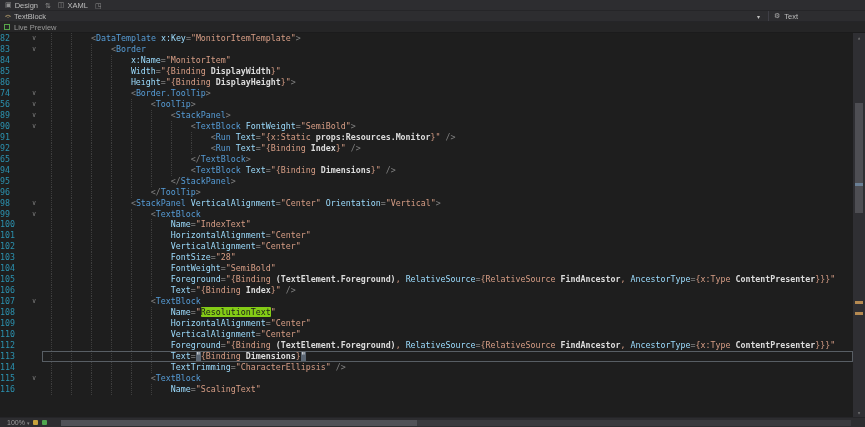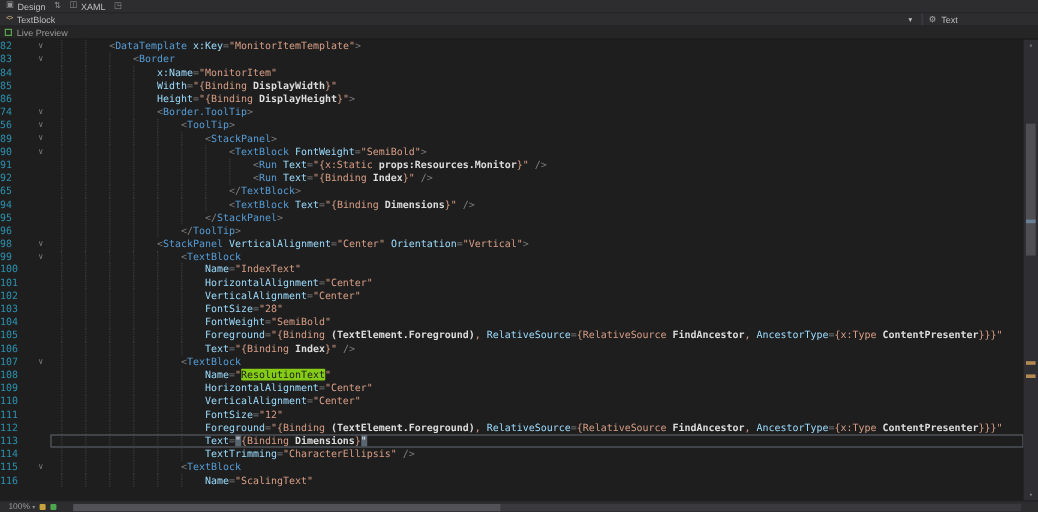--- a/index.html
+++ b/index.html
@@ -113,21 +113,20 @@
         <div class="row"><span class="ln">101</span><span class="fold"></span><span class="code"><span class="ig"></span><span class="ig"></span><span class="ig"></span><span class="ig"></span><span class="ig"></span><span class="ig"></span><span class="tk-a">HorizontalAlignment</span><span class="tk-d">=</span><span class="tk-s">"</span><span class="tk-s">Center</span><span class="tk-s">"</span></span></div>
         <div class="row"><span class="ln">102</span><span class="fold"></span><span class="code"><span class="ig"></span><span class="ig"></span><span class="ig"></span><span class="ig"></span><span class="ig"></span><span class="ig"></span><span class="tk-a">VerticalAlignment</span><span class="tk-d">=</span><span class="tk-s">"</span><span class="tk-s">Center</span><span class="tk-s">"</span></span></div>
         <div class="row"><span class="ln">103</span><span class="fold"></span><span class="code"><span class="ig"></span><span class="ig"></span><span class="ig"></span><span class="ig"></span><span class="ig"></span><span class="ig"></span><span class="tk-a">FontSize</span><span class="tk-d">=</span><span class="tk-s">"</span><span class="tk-s">28</span><span class="tk-s">"</span></span></div>
         <div class="row"><span class="ln">104</span><span class="fold"></span><span class="code"><span class="ig"></span><span class="ig"></span><span class="ig"></span><span class="ig"></span><span class="ig"></span><span class="ig"></span><span class="tk-a">FontWeight</span><span class="tk-d">=</span><span class="tk-s">"</span><span class="tk-s">SemiBold</span><span class="tk-s">"</span></span></div>
         <div class="row"><span class="ln">105</span><span class="fold"></span><span class="code"><span class="ig"></span><span class="ig"></span><span class="ig"></span><span class="ig"></span><span class="ig"></span><span class="ig"></span><span class="tk-a">Foreground</span><span class="tk-d">=</span><span class="tk-s">"</span><span class="tk-s">{</span><span class="tk-s">Binding</span> <span class="tk-w">(TextElement.Foreground)</span><span class="tk-s">,</span> <span class="tk-a">RelativeSource</span><span class="tk-d">=</span><span class="tk-s">{</span><span class="tk-s">RelativeSource</span> <span class="tk-w">FindAncestor</span><span class="tk-s">,</span> <span class="tk-a">AncestorType</span><span class="tk-d">=</span><span class="tk-s">{</span><span class="tk-s">x:Type</span> <span class="tk-w">ContentPresenter</span><span class="tk-s">}</span><span class="tk-s">}</span><span class="tk-s">}</span><span class="tk-s">"</span></span></div>
         <div class="row"><span class="ln">106</span><span class="fold"></span><span class="code"><span class="ig"></span><span class="ig"></span><span class="ig"></span><span class="ig"></span><span class="ig"></span><span class="ig"></span><span class="tk-a">Text</span><span class="tk-d">=</span><span class="tk-s">"</span><span class="tk-s">{</span><span class="tk-s">Binding</span> <span class="tk-w">Index</span><span class="tk-s">}</span><span class="tk-s">"</span> <span class="tk-d">/&gt;</span></span></div>
         <div class="row"><span class="ln">107</span><span class="fold">∨</span><span class="code"><span class="ig"></span><span class="ig"></span><span class="ig"></span><span class="ig"></span><span class="ig"></span><span class="tk-d">&lt;</span><span class="tk-e">TextBlock</span></span></div>
         <div class="row"><span class="ln">108</span><span class="fold"></span><span class="code"><span class="ig"></span><span class="ig"></span><span class="ig"></span><span class="ig"></span><span class="ig"></span><span class="ig"></span><span class="tk-a">Name</span><span class="tk-d">=</span><span class="tk-s">"</span><span class="tk-mark">ResolutionText</span><span class="tk-s">"</span></span></div>
         <div class="row"><span class="ln">109</span><span class="fold"></span><span class="code"><span class="ig"></span><span class="ig"></span><span class="ig"></span><span class="ig"></span><span class="ig"></span><span class="ig"></span><span class="tk-a">HorizontalAlignment</span><span class="tk-d">=</span><span class="tk-s">"</span><span class="tk-s">Center</span><span class="tk-s">"</span></span></div>
         <div class="row"><span class="ln">110</span><span class="fold"></span><span class="code"><span class="ig"></span><span class="ig"></span><span class="ig"></span><span class="ig"></span><span class="ig"></span><span class="ig"></span><span class="tk-a">VerticalAlignment</span><span class="tk-d">=</span><span class="tk-s">"</span><span class="tk-s">Center</span><span class="tk-s">"</span></span></div>
-        <div class="row"><span class="ln">111</span><span class="fold"></span><span class="code"><span class="ig"></span><span class="ig"></span><span class="ig"></span><span class="ig"></span><span class="ig"></span><span class="ig"></span><span class="tk-a">FontSize</span><span class="tk-d">=</span><span class="tk-s">"</span><span class="tk-s">12</span><span class="tk-s">"</span></span></div>
         <div class="row"><span class="ln">112</span><span class="fold"></span><span class="code"><span class="ig"></span><span class="ig"></span><span class="ig"></span><span class="ig"></span><span class="ig"></span><span class="ig"></span><span class="tk-a">Foreground</span><span class="tk-d">=</span><span class="tk-s">"</span><span class="tk-s">{</span><span class="tk-s">Binding</span> <span class="tk-w">(TextElement.Foreground)</span><span class="tk-s">,</span> <span class="tk-a">RelativeSource</span><span class="tk-d">=</span><span class="tk-s">{</span><span class="tk-s">RelativeSource</span> <span class="tk-w">FindAncestor</span><span class="tk-s">,</span> <span class="tk-a">AncestorType</span><span class="tk-d">=</span><span class="tk-s">{</span><span class="tk-s">x:Type</span> <span class="tk-w">ContentPresenter</span><span class="tk-s">}</span><span class="tk-s">}</span><span class="tk-s">}</span><span class="tk-s">"</span></span></div>
         <div class="row caret"><span class="ln">113</span><span class="fold"></span><span class="code"><span class="ig"></span><span class="ig"></span><span class="ig"></span><span class="ig"></span><span class="ig"></span><span class="ig"></span><span class="tk-a">Text</span><span class="tk-d">=</span><span class="tk-s tk-qh">"</span><span class="tk-s">{</span><span class="tk-s">Binding</span> <span class="tk-w">Dimensions</span><span class="tk-s">}</span><span class="tk-s tk-qh">"</span></span></div>
         <div class="row"><span class="ln">114</span><span class="fold"></span><span class="code"><span class="ig"></span><span class="ig"></span><span class="ig"></span><span class="ig"></span><span class="ig"></span><span class="ig"></span><span class="tk-a">TextTrimming</span><span class="tk-d">=</span><span class="tk-s">"</span><span class="tk-s">CharacterEllipsis</span><span class="tk-s">"</span> <span class="tk-d">/&gt;</span></span></div>
         <div class="row"><span class="ln">115</span><span class="fold">∨</span><span class="code"><span class="ig"></span><span class="ig"></span><span class="ig"></span><span class="ig"></span><span class="ig"></span><span class="tk-d">&lt;</span><span class="tk-e">TextBlock</span></span></div>
         <div class="row"><span class="ln">116</span><span class="fold"></span><span class="code"><span class="ig"></span><span class="ig"></span><span class="ig"></span><span class="ig"></span><span class="ig"></span><span class="ig"></span><span class="tk-a">Name</span><span class="tk-d">=</span><span class="tk-s">"</span><span class="tk-s">ScalingText</span><span class="tk-s">"</span></span></div>
       </div>
     <div class="vscroll">
       <div class="vs-arrow up">▴</div>
       <div class="vthumb"></div>
       <div class="vmark m3"></div>

